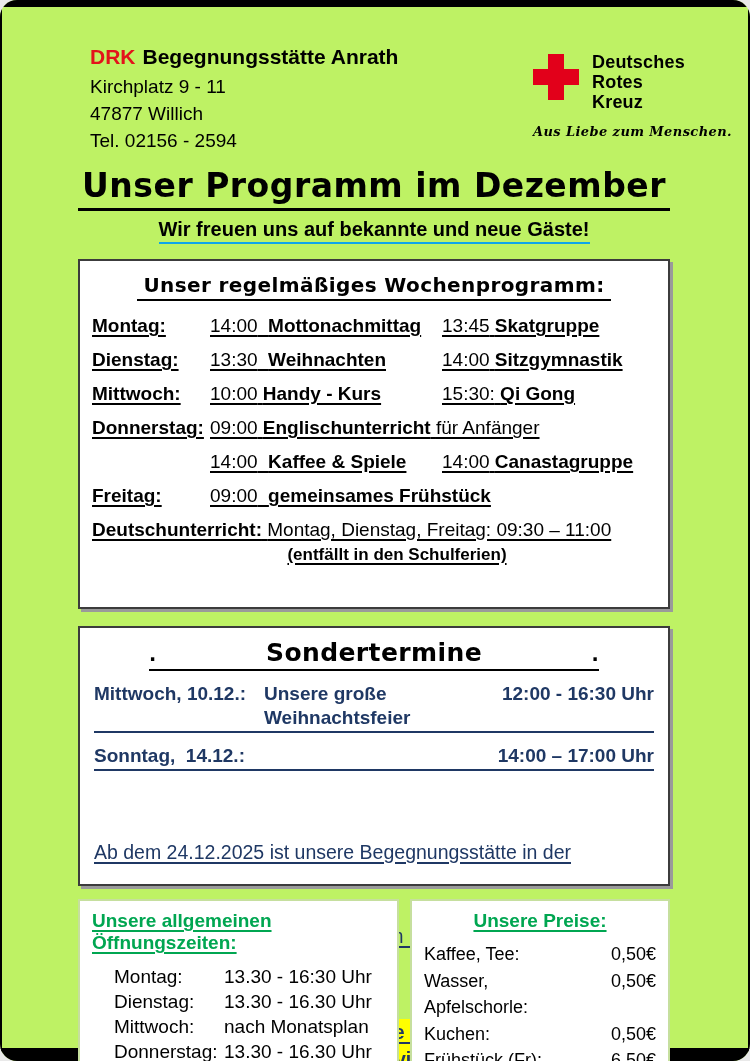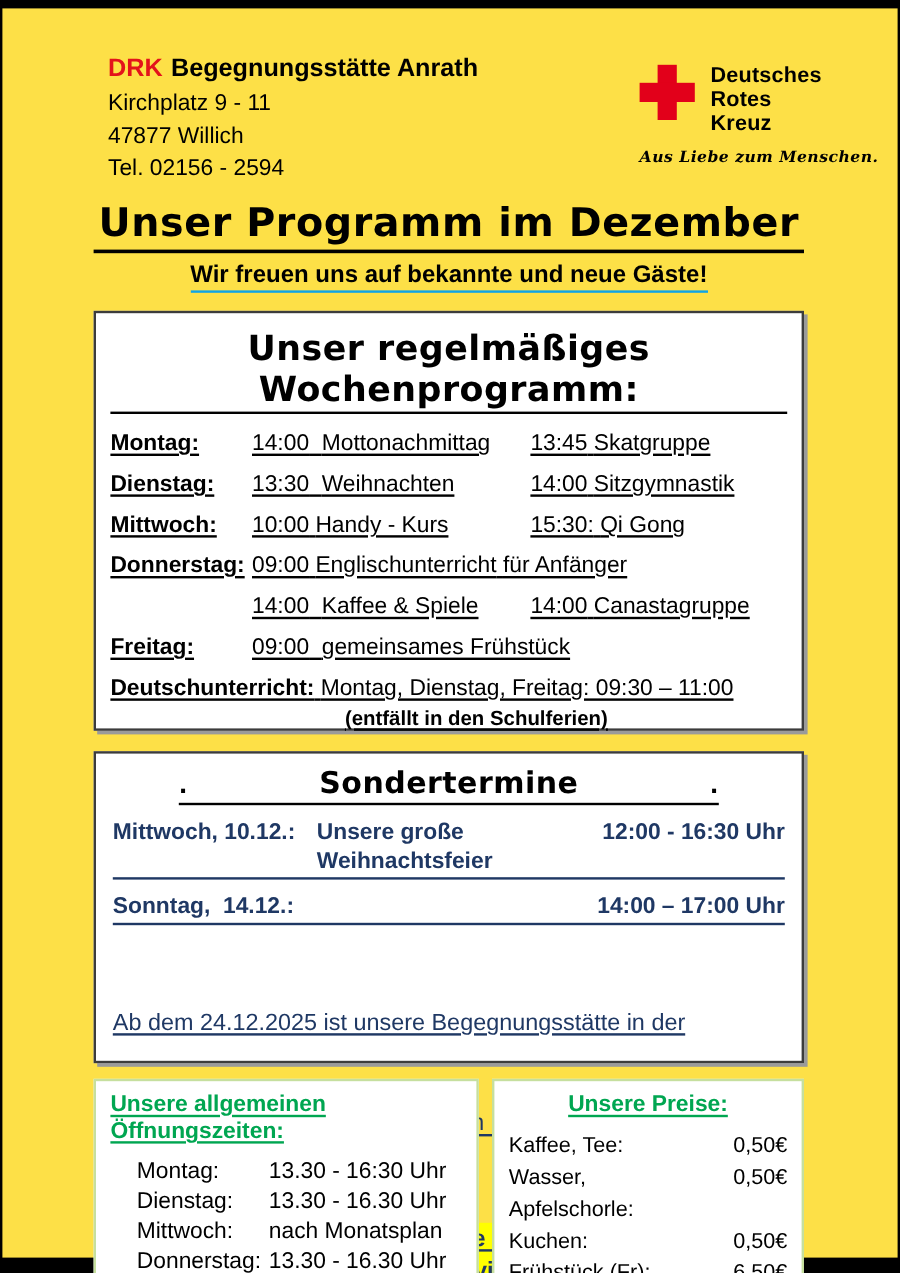--- a/index.html
+++ b/index.html
@@ -1,17 +1,17 @@
 <!DOCTYPE html>
 <html lang="de"><head>
 <meta charset="utf-8">
 <style>
   html,body{margin:0;padding:0;background:#e9e9e9;}
-  .page{position:relative;width:750px;height:1061px;background:#fde047;
-        font-family:"Liberation Sans",sans-serif;color:#000;overflow:hidden;}
+  .page{position:relative;width:750px;height:1061px;background:#bef264;
+        font-family:"Liberation Sans",sans-serif;color:#000;overflow:hidden;border-radius:17px;}
   .edge{position:absolute;background:#000;}
   .edge.top{top:0;left:0;width:750px;height:7px;}
   .edge.bottom{bottom:0;left:0;width:750px;height:13px;}
   .edge.left{top:0;left:0;width:2px;height:1061px;}
   .edge.right{top:0;right:0;width:2px;height:1061px;}
 
   .content{position:absolute;left:78px;top:0;width:592px;}
 
   
   .hdr{position:relative;margin-top:44px;height:106px;}
@@ -32,29 +32,29 @@
          font-weight:bold;font-size:33px;letter-spacing:.5px;
          border-bottom:3px solid #000;padding:0 4px 3px;}
   .subtitle{display:table;margin:7px auto 0;font-weight:bold;font-size:20px;
             border-bottom:2px solid #0ea5e9;padding-bottom:1px;}
 
   
   .box{box-sizing:border-box;border:2px solid #3c3c3c;box-shadow:3px 3px 0 #9a9a9a;
        background:#fff;padding:10px 12px;}
   .weekly{margin-top:15px;height:350px;}
   .wheading{display:table;margin:2px auto 14px;font-family:"DejaVu Sans",sans-serif;
-            font-weight:bold;font-size:29px;letter-spacing:.4px;
+            font-weight:bold;font-size:20px;letter-spacing:.4px;
             border-bottom:2px solid #000;padding:0 6px 2px;text-align:center;}
   .wline{display:grid;grid-template-columns:118px 232px 1fr;font-size:19px;
          line-height:22px;margin-bottom:12px;}
   .wline .span2{grid-column:2 / 4;}
   .u{text-decoration:underline;text-decoration-thickness:2px;text-underline-offset:3px;}
   .day{font-weight:bold;}
   .t{font-weight:normal;}
-  .a{font-weight:normal;}
+  .a{font-weight:bold;}
   .sfx{font-weight:normal;}
   .deutsch{font-size:19px;line-height:22px;margin:2px 0 4px;}
   .deutsch .lbl{font-weight:bold;}
   .note{text-align:center;font-weight:bold;font-size:17px;padding-left:46px;}
 
   
   .sonder{margin-top:17px;height:260px;padding:10px 14px;}
   .sheading-wrap{text-align:center;margin-bottom:11px;}
   .sheading{display:inline-flex;justify-content:space-between;align-items:baseline;
             width:450px;font-family:"DejaVu Sans",sans-serif;font-weight:bold;

